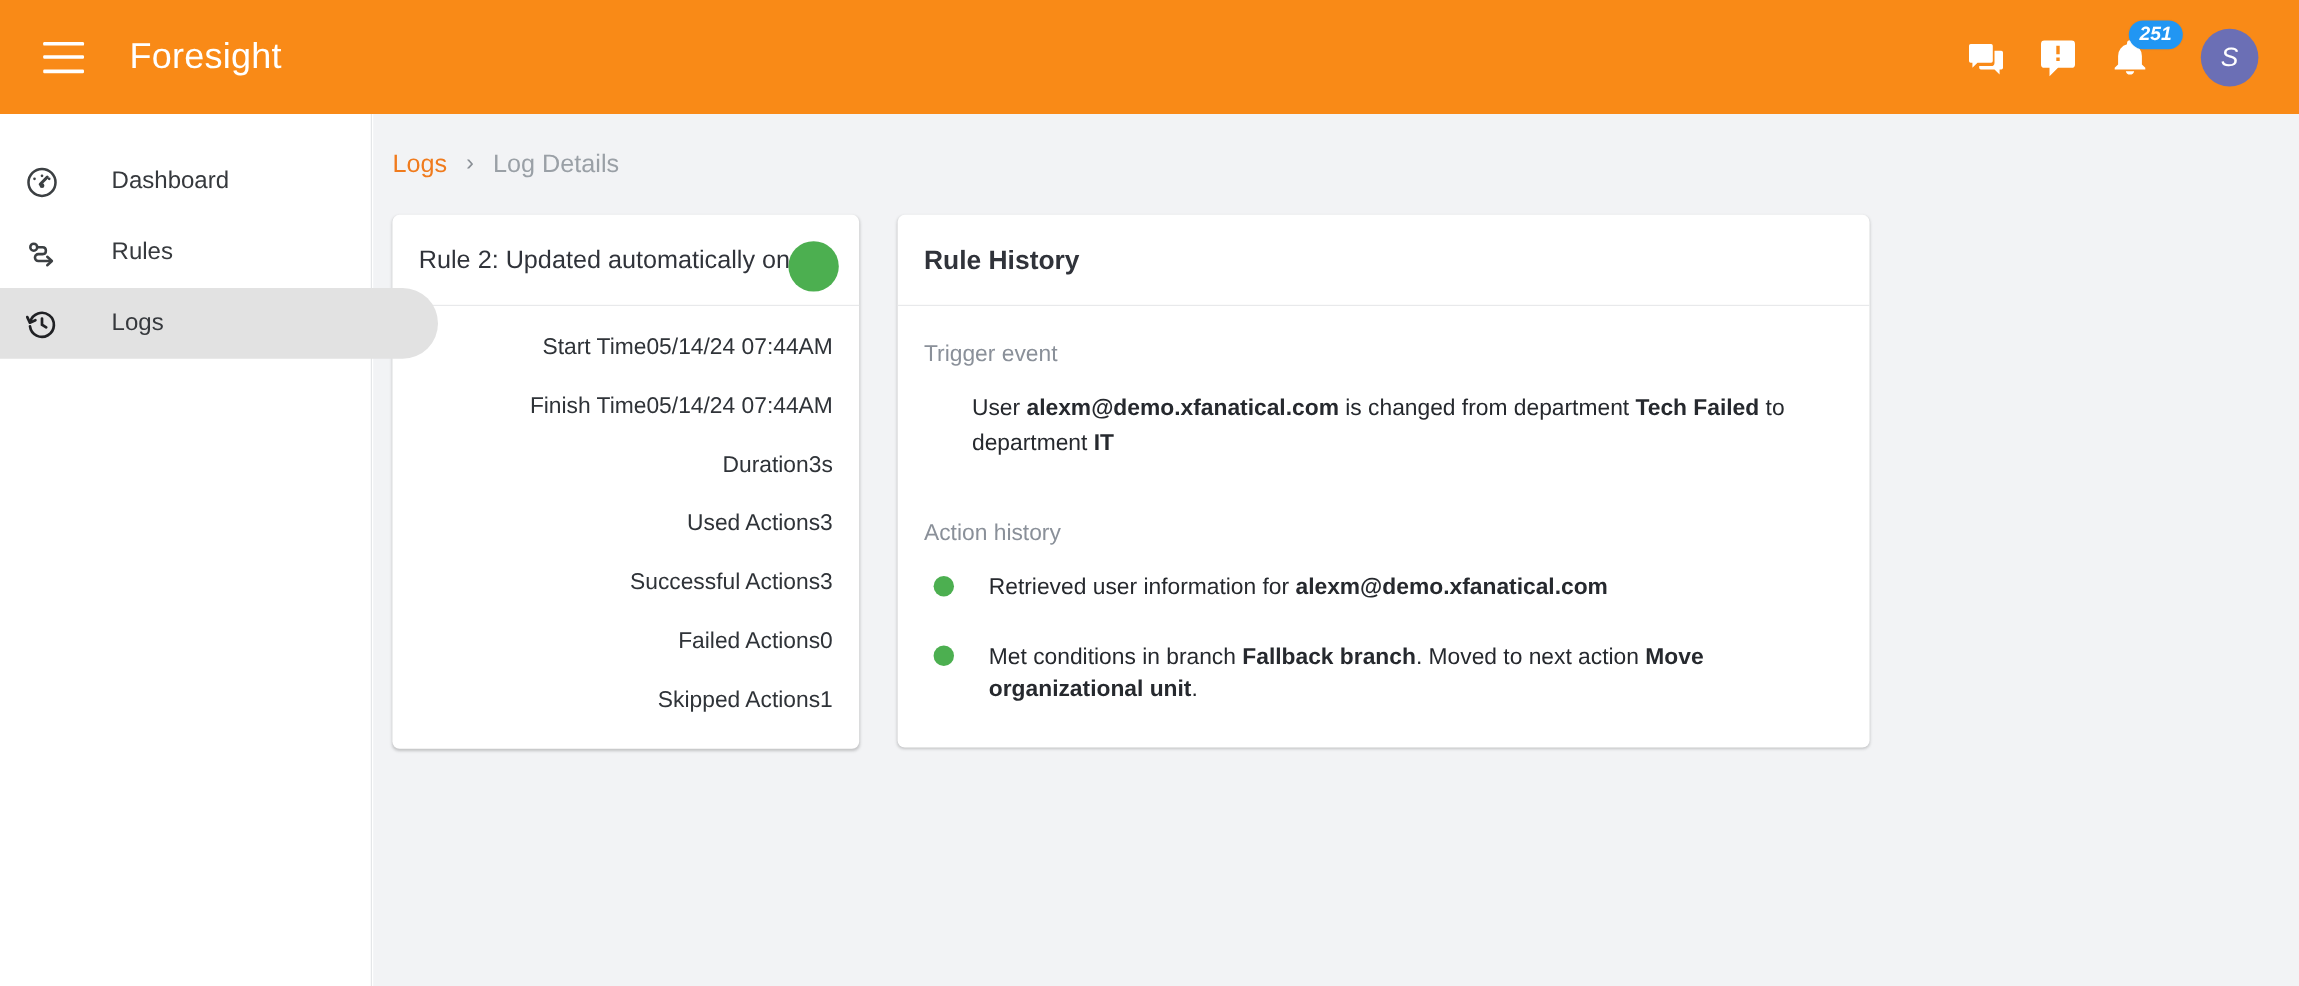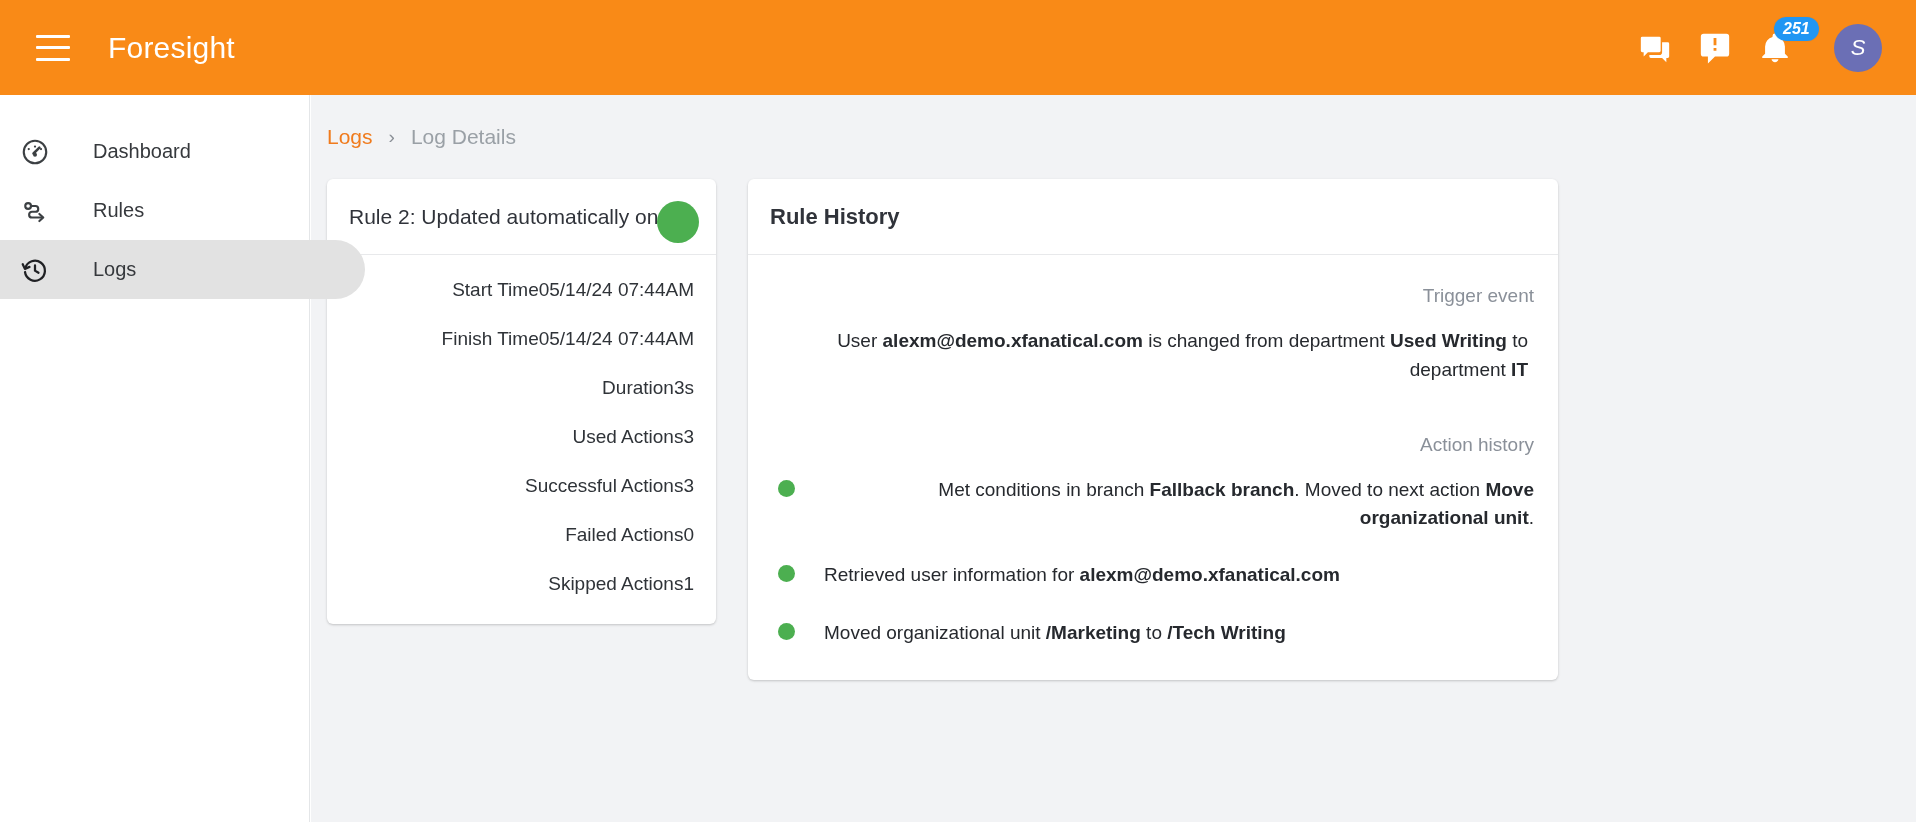--- a/index.html
+++ b/index.html
@@ -141,21 +141,21 @@
   .stat-value { white-space: nowrap; }
 
   
   .card-right { width: 810px; flex: 0 0 810px; }
   .right-head {
     height: 76px; display: flex; align-items: center;
     padding-left: 22px;
     border-bottom: 1px solid #E8E9EB;
   }
   .right-title { font-size: 22px; color: #30333A; font-weight: 700; }
-  .right-body { padding: 30px 24px 34px 22px; text-align: right; }
+  .right-body { padding: 30px 24px 34px 22px; }
   .section-label {
     font-size: 19px; color: #8A9099; font-weight: 400;
     margin-bottom: 20px;
   }
   .trigger-text {
     font-size: 19px; color: #26292E; line-height: 1.5;
     padding-left: 40px; padding-right: 6px;
   }
   .trigger-text b { font-weight: 700; }
   .section-label.second { margin-top: 50px; }
@@ -305,45 +305,39 @@
 
       <div class="card card-right">
         <div class="right-head">
           <div class="right-title">Rule History</div>
         </div>
 
         <div class="right-body">
           <div class="section-label">Trigger event</div>
 
           <div class="trigger-text">
-            <span>User </span><b>alexm@demo.xfanatical.com</b><span> is changed from department </span><b>Used Writing</b><span> to department </span><b>IT</b>
+            <span>User </span><b>alexm@demo.xfanatical.com</b><span> is changed from department </span><b>Tech Failed</b><span> to department </span><b>IT</b>
           </div>
 
           <div class="section-label second">Action history</div>
 
           <ul class="action-list">
+            <li class="action-item">
+              <span class="bullet"></span>
+              <span class="action-text">
+                <span>Retrieved user information for </span><b>alexm@demo.xfanatical.com</b>
+              </span>
+            </li>
+
             <li class="action-item">
               <span class="bullet"></span>
               <span class="action-text">
                 <span>Met conditions in branch </span><b>Fallback branch</b><span>. Moved to next action </span><b>Move organizational unit</b><span>.</span>
               </span>
             </li>
 
-            <li class="action-item">
-              <span class="bullet"></span>
-              <span class="action-text">
-                <span>Retrieved user information for </span><b>alexm@demo.xfanatical.com</b>
-              </span>
-            </li>
-
-            <li class="action-item">
-              <span class="bullet"></span>
-              <span class="action-text">
-                <span>Moved organizational unit </span><b>/Marketing</b><span> to </span><b>/Tech Writing</b>
-              </span>
-            </li>
           </ul>
         </div>
       </div>
 
     </div>
   </div>
 </div>
 
 </body></html>

